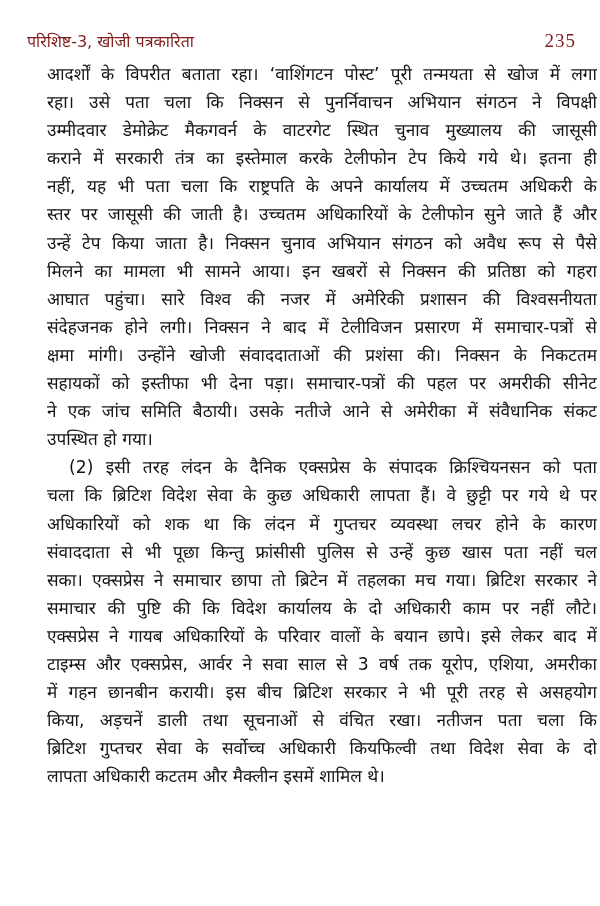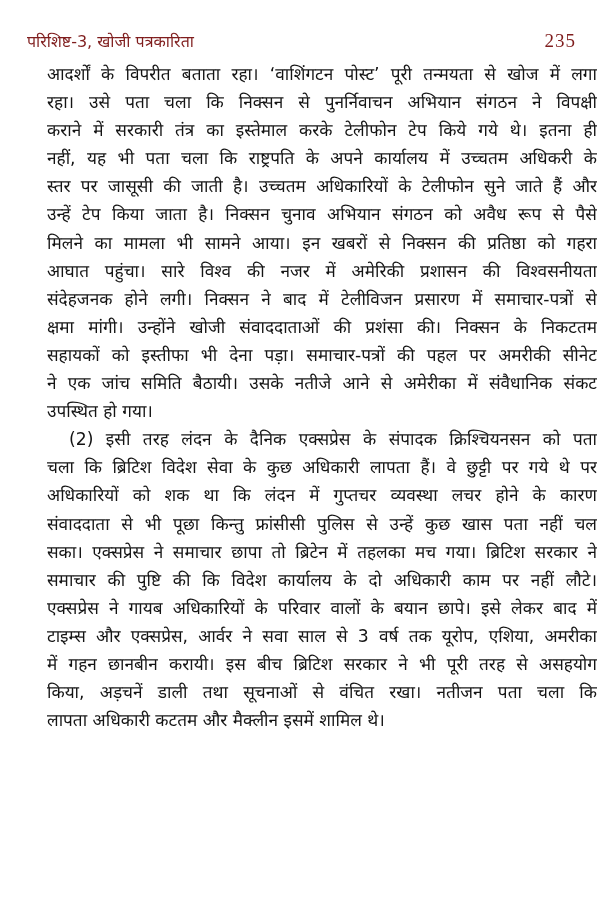--- a/index.html
+++ b/index.html
@@ -30,20 +30,21 @@
 
 <div class="header">
   <span>परिशिष्ट-3, खोजी पत्रकारिता</span>
   <span class="page-num">235</span>
 </div>
 
 <div class="body-text">
   <div>
     <div class="line">आदर्शों के विपरीत बताता रहा। ‘वाशिंगटन पोस्ट’ पूरी तन्मयता से खोज में लगा</div>
     <div class="line">रहा। उसे पता चला कि निक्सन से पुनर्निवाचन अभियान संगठन ने विपक्षी</div>
+    <div class="line">उम्मीदवार डेमोक्रेट मैकगवर्न के वाटरगेट स्थित चुनाव मुख्यालय की जासूसी</div>
     <div class="line">कराने में सरकारी तंत्र का इस्तेमाल करके टेलीफोन टेप किये गये थे। इतना ही</div>
     <div class="line">नहीं, यह भी पता चला कि राष्ट्रपति के अपने कार्यालय में उच्चतम अधिकरी के</div>
     <div class="line">स्तर पर जासूसी की जाती है। उच्चतम अधिकारियों के टेलीफोन सुने जाते हैं और</div>
     <div class="line">उन्हें टेप किया जाता है। निक्सन चुनाव अभियान संगठन को अवैध रूप से पैसे</div>
     <div class="line">मिलने का मामला भी सामने आया। इन खबरों से निक्सन की प्रतिष्ठा को गहरा</div>
     <div class="line">आघात पहुंचा। सारे विश्व की नजर में अमेरिकी प्रशासन की विश्वसनीयता</div>
     <div class="line">संदेहजनक होने लगी। निक्सन ने बाद में टेलीविजन प्रसारण में समाचार-पत्रों से</div>
     <div class="line">क्षमा मांगी। उन्होंने खोजी संवाददाताओं की प्रशंसा की। निक्सन के निकटतम</div>
     <div class="line">सहायकों को इस्तीफा भी देना पड़ा। समाचार-पत्रों की पहल पर अमरीकी सीनेट</div>
     <div class="line">ने एक जांच समिति बैठायी। उसके नतीजे आने से अमेरीका में संवैधानिक संकट</div>
@@ -53,15 +54,16 @@
     <div class="line indent">(2) इसी तरह लंदन के दैनिक एक्सप्रेस के संपादक क्रिश्चियनसन को पता</div>
     <div class="line">चला कि ब्रिटिश विदेश सेवा के कुछ अधिकारी लापता हैं। वे छुट्टी पर गये थे पर</div>
     <div class="line">अधिकारियों को शक था कि लंदन में गुप्तचर व्यवस्था लचर होने के कारण</div>
     <div class="line">संवाददाता से भी पूछा किन्तु फ्रांसीसी पुलिस से उन्हें कुछ खास पता नहीं चल</div>
     <div class="line">सका। एक्सप्रेस ने समाचार छापा तो ब्रिटेन में तहलका मच गया। ब्रिटिश सरकार ने</div>
     <div class="line">समाचार की पुष्टि की कि विदेश कार्यालय के दो अधिकारी काम पर नहीं लौटे।</div>
     <div class="line">एक्सप्रेस ने गायब अधिकारियों के परिवार वालों के बयान छापे। इसे लेकर बाद में</div>
     <div class="line">टाइम्स और एक्सप्रेस, आर्वर ने सवा साल से 3 वर्ष तक यूरोप, एशिया, अमरीका</div>
     <div class="line">में गहन छानबीन करायी। इस बीच ब्रिटिश सरकार ने भी पूरी तरह से असहयोग</div>
     <div class="line">किया, अड़चनें डाली तथा सूचनाओं से वंचित रखा। नतीजन पता चला कि</div>
+    <div class="line">ब्रिटिश गुप्तचर सेवा के सर्वोच्च अधिकारी कियफिल्वी तथा विदेश सेवा के दो</div>
     <div class="line last">लापता अधिकारी कटतम और मैक्लीन इसमें शामिल थे।</div>
   </div>
 </div>
 
 </body></html>

